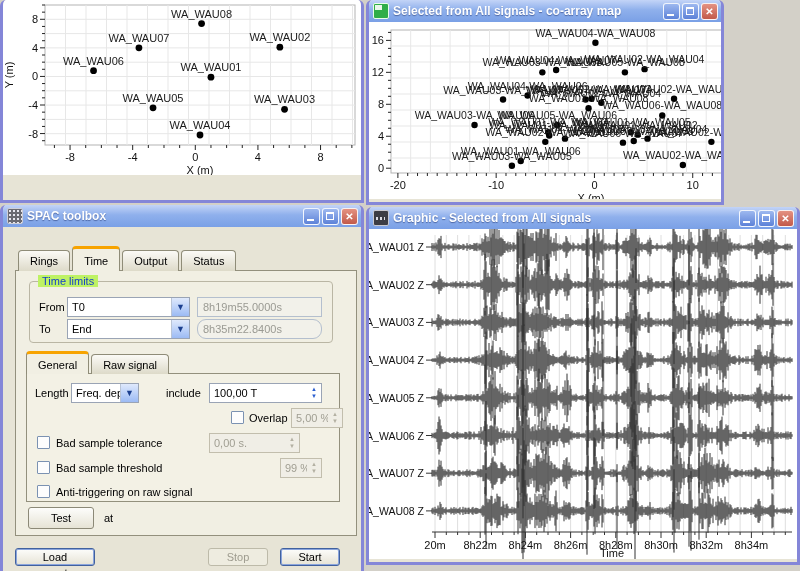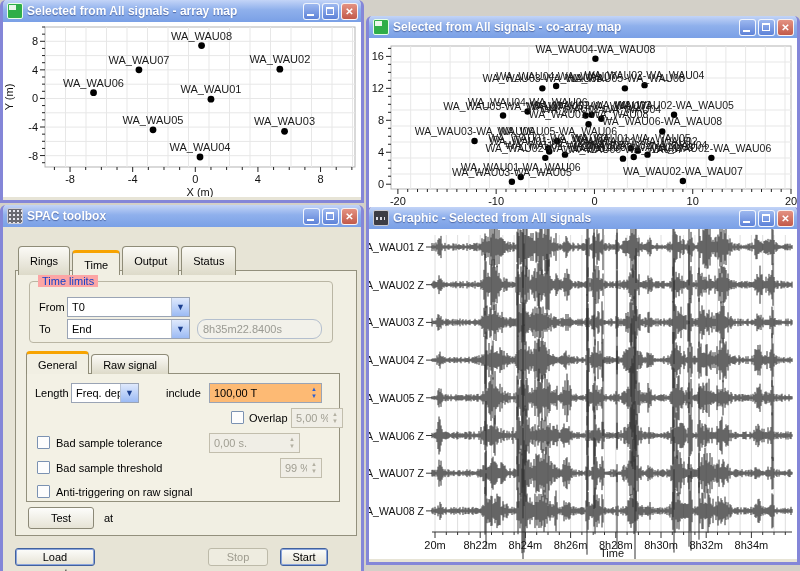--- a/index.html
+++ b/index.html
@@ -27,64 +27,55 @@
   .wbtn.min::before{content:"";position:absolute;left:3px;bottom:3px;width:7px;height:2px;background:#fff;}
   .wbtn.max::before{content:"";position:absolute;left:3px;top:3px;width:8px;height:8px;
         box-sizing:border-box;border:1px solid #fff;border-top-width:2px;}
   .wbtn.close::before{content:"\2715";position:absolute;left:0;top:0;width:15px;height:15px;
         color:#fff;font-size:10px;font-weight:bold;text-align:center;line-height:15px;}
   svg text{font-family:"Liberation Sans",sans-serif;}
 
   
   .spac-body{position:absolute;left:0;top:22px;right:0;bottom:0;background:#e7e4d6;font-size:11px;color:#000;}
   .tabrow{position:absolute;display:flex;align-items:flex-end;z-index:3;}
-  .tab{height:29px;box-sizing:border-box;padding:0 11px;margin-right:2px;display:flex;align-items:center;
+  .tab{height:21px;box-sizing:border-box;padding:0 11px;margin-right:2px;display:flex;align-items:center;
        border:1px solid #8f8c78;border-bottom:none;border-radius:4px 4px 0 0;
        background:linear-gradient(#fbfaf6,#ddDAC9);cursor:default;}
   .tab.active{height:25px;background:#f1efe3;border-top:3px solid #f7a300;padding-top:1px;}
   .panel{position:absolute;border:1px solid #93907d;background:#f1efe3;}
   .groupbox{position:absolute;border:1px solid #bab6a4;border-radius:4px;}
-  .grouplabel{position:absolute;top:-7px;left:8px;background:#fca5a5;padding:0 4px;color:#1441c8;}
+  .grouplabel{position:absolute;top:-7px;left:8px;background:#bef264;padding:0 4px;color:#1441c8;}
   .lbl{position:absolute;line-height:20px;white-space:nowrap;}
   .combo{position:absolute;height:20px;box-sizing:border-box;border:1px solid #9aa4b5;background:#fff;
          display:flex;align-items:center;}
   .combo .ctext{flex:1;padding-left:4px;white-space:nowrap;overflow:hidden;}
   .combo .carrow{width:17px;height:18px;flex:0 0 auto;border-left:1px solid #b9c4d6;
          background:linear-gradient(#dfe9fc,#9cbbf4);display:flex;align-items:center;justify-content:center;
          color:#1b3f8f;font-size:9px;}
   .field{position:absolute;height:20px;box-sizing:border-box;border:1px solid #b4bfce;background:#f2f1ea;
          color:#9a9a93;line-height:18px;padding-left:5px;}
-  .spin{position:absolute;height:20px;box-sizing:border-box;border:1px solid #9aa4b5;background:#fdba74;
+  .spin{position:absolute;height:20px;box-sizing:border-box;border:1px solid #9aa4b5;background:#ffffff;
         display:flex;align-items:center;}
   .spin .stext{flex:1;padding:0 4px;white-space:nowrap;overflow:hidden;}
   .spin .stext.right{text-align:right;}
   .spin .sarrows{width:14px;flex:0 0 auto;display:flex;flex-direction:column;align-items:center;
         justify-content:center;color:#2b5fd0;font-size:6px;line-height:7px;}
   .spin.disabled{background:#f0eee6;border-color:#c2bead;color:#a09e92;}
   .spin.disabled .sarrows{color:#b3b0a2;}
   .checkbox{position:absolute;width:13px;height:13px;box-sizing:border-box;border:1px solid #7b92b2;
         background:#fdfdfd;border-radius:1px;}
   .btn{position:absolute;box-sizing:border-box;border:1px solid #8c8977;border-radius:3px;
        background:linear-gradient(#fdfdfb,#e6e3d5);text-align:center;cursor:default;}
   .btn.focus{border:1px solid #41619e;box-shadow:0 0 0 1px #8aa4dc inset;}
   .btn.disabled{color:#9e9c8f;border-color:#bdbaa9;background:#eeece0;}
 </style>
 </head>
 <body>
 
 <div class="window" id="win-array" style="left:0;top:0;width:364px;height:203px;">
-  <div class="titlebar">
-    <span class="ticon map"></span>
-    <span class="ttext">Selected from All signals - array map</span>
-    <span class="wbtns">
-      <span class="wbtn min"></span>
-      <span class="wbtn max"></span>
-      <span class="wbtn close"></span>
-    </span>
-  </div>
   <svg id="svg-array" width="358" height="175" style="display:block;background:#fff;">
       <rect x="42" y="5" width="310" height="140" fill="#ffffff" stroke="#b3b3b3"></rect>
       <line x1="62.5" y1="5" x2="62.5" y2="145" stroke="#e7e7e7"></line>
       <line x1="83" y1="5" x2="83" y2="145" stroke="#e7e7e7"></line>
       <line x1="103.5" y1="5" x2="103.5" y2="145" stroke="#e7e7e7"></line>
       <line x1="124" y1="5" x2="124" y2="145" stroke="#e7e7e7"></line>
       <line x1="144.5" y1="5" x2="144.5" y2="145" stroke="#e7e7e7"></line>
       <line x1="165" y1="5" x2="165" y2="145" stroke="#e7e7e7"></line>
       <line x1="185.5" y1="5" x2="185.5" y2="145" stroke="#e7e7e7"></line>
       <line x1="206" y1="5" x2="206" y2="145" stroke="#e7e7e7"></line>
@@ -168,21 +159,21 @@
       <text x="276.8484848484849" y="41.142857142857146" text-anchor="middle" font-size="11" fill="#1a1a1a">WA_WAU02</text>
       <text x="281.5454545454546" y="103.28571428571428" text-anchor="middle" font-size="11" fill="#1a1a1a">WA_WAU03</text>
       <text x="197.00000000000003" y="129" text-anchor="middle" font-size="11" fill="#1a1a1a">WA_WAU04</text>
       <text x="150.03030303030303" y="101.85714285714285" text-anchor="middle" font-size="11" fill="#1a1a1a">WA_WAU05</text>
       <text x="90.53535353535354" y="64.71428571428571" text-anchor="middle" font-size="11" fill="#1a1a1a">WA_WAU06</text>
       <text x="135.93939393939397" y="41.85714285714285" text-anchor="middle" font-size="11" fill="#1a1a1a">WA_WAU07</text>
       <text x="198.56565656565658" y="17.57142857142857" text-anchor="middle" font-size="11" fill="#1a1a1a">WA_WAU08</text>
     </svg>
 </div>
 
-<div class="window" id="win-coarray" style="left:366px;top:16px;width:434px;height:205px;">
+<div class="window" id="win-coarray" style="left:366px;top:0;width:358px;height:205px;">
   <div class="titlebar">
     <span class="ticon map"></span>
     <span class="ttext">Selected from All signals - co-array map</span>
     <span class="wbtns">
       <span class="wbtn min"></span>
       <span class="wbtn max"></span>
       <span class="wbtn close"></span>
     </span>
   </div>
   <svg id="svg-coarray" width="428" height="177" style="display:block;background:#fff;">
@@ -367,20 +358,21 @@
     <div class="panel" style="left:12px;top:43px;width:340px;height:264px;"></div>
 
     <div class="groupbox" style="left:26px;top:54px;width:302px;height:60px;background:#f1efe3;">
       <span class="grouplabel">Time limits</span>
     </div>
     <span class="lbl" style="left:36px;top:70px;">From</span>
     <div class="combo" style="left:64px;top:70px;width:123px;">
       <span class="ctext">T0</span>
       <span class="carrow">▼</span>
     </div>
+    <div class="field" style="left:194px;top:70px;width:125px;">8h19m55.0000s</div>
 
     <span class="lbl" style="left:36px;top:92px;">To</span>
     <div class="combo" style="left:64px;top:92px;width:123px;">
       <span class="ctext">End</span>
       <span class="carrow">▼</span>
     </div>
     <div class="field" style="left:194px;top:92px;width:125px;border-radius:9px;">8h35m22.8400s</div>
 
     <div class="tabrow" style="left:23px;top:124px;justify-content:space-between;">
       <div class="tab active" style="height:23px;">General</div>
@@ -421,21 +413,21 @@
     </div>
 
     <span class="checkbox" style="left:34px;top:258px;"></span>
     <span class="lbl" style="left:53px;top:255px;">Anti-triggering on raw signal</span>
 
     <div class="btn" style="left:25px;top:280px;width:66px;height:22px;line-height:20px;">Test</div>
     <span class="lbl" style="left:101px;top:281px;">at</span>
 
     <div class="btn focus" style="left:12px;top:321px;width:80px;height:18px;line-height:16px;">Load parameters</div>
     <div class="btn disabled" style="left:205px;top:321px;width:60px;height:18px;line-height:16px;">Stop</div>
-    <div class="btn focus" style="left:277px;top:321px;width:48px;height:18px;line-height:16px;">Start</div>
+    <div class="btn focus" style="left:277px;top:321px;width:60px;height:18px;line-height:16px;">Start</div>
   </div>
 </div>
 
 <div class="window" id="win-graphic" style="left:366px;top:207px;width:434px;height:358px;">
   <div class="titlebar">
     <span class="ticon wave"></span>
     <span class="ttext">Graphic - Selected from All signals</span>
     <span class="wbtns">
       <span class="wbtn min"></span>
       <span class="wbtn max"></span>

